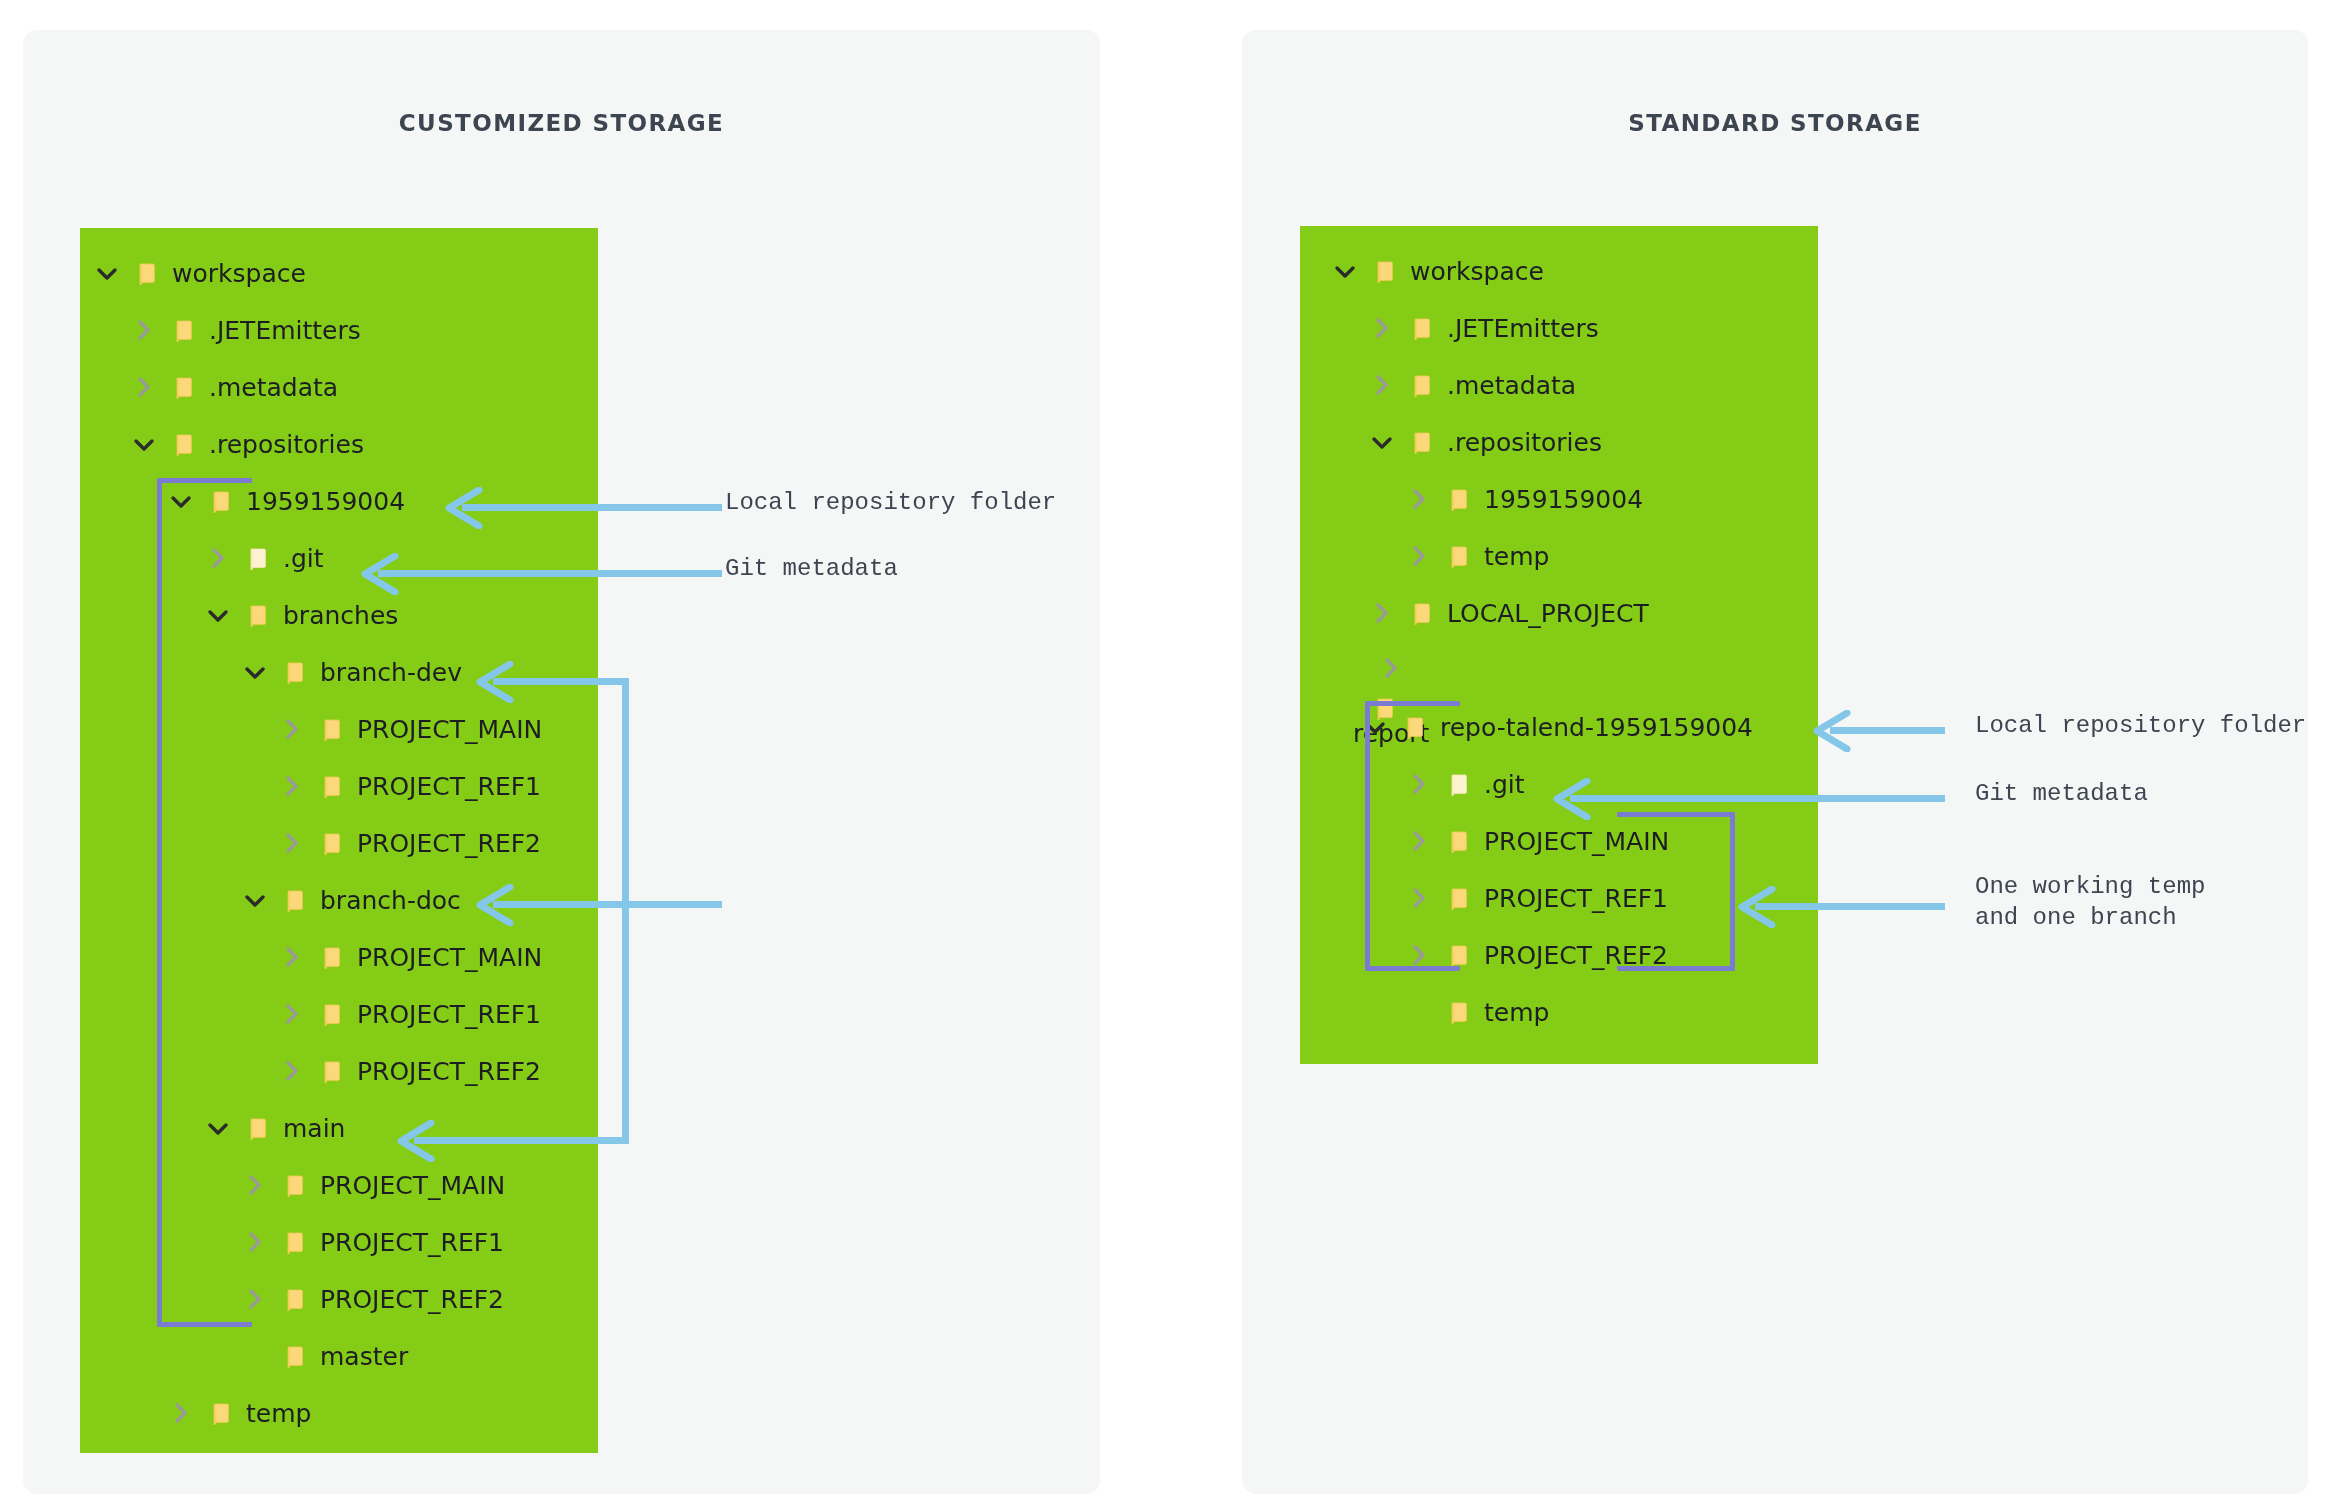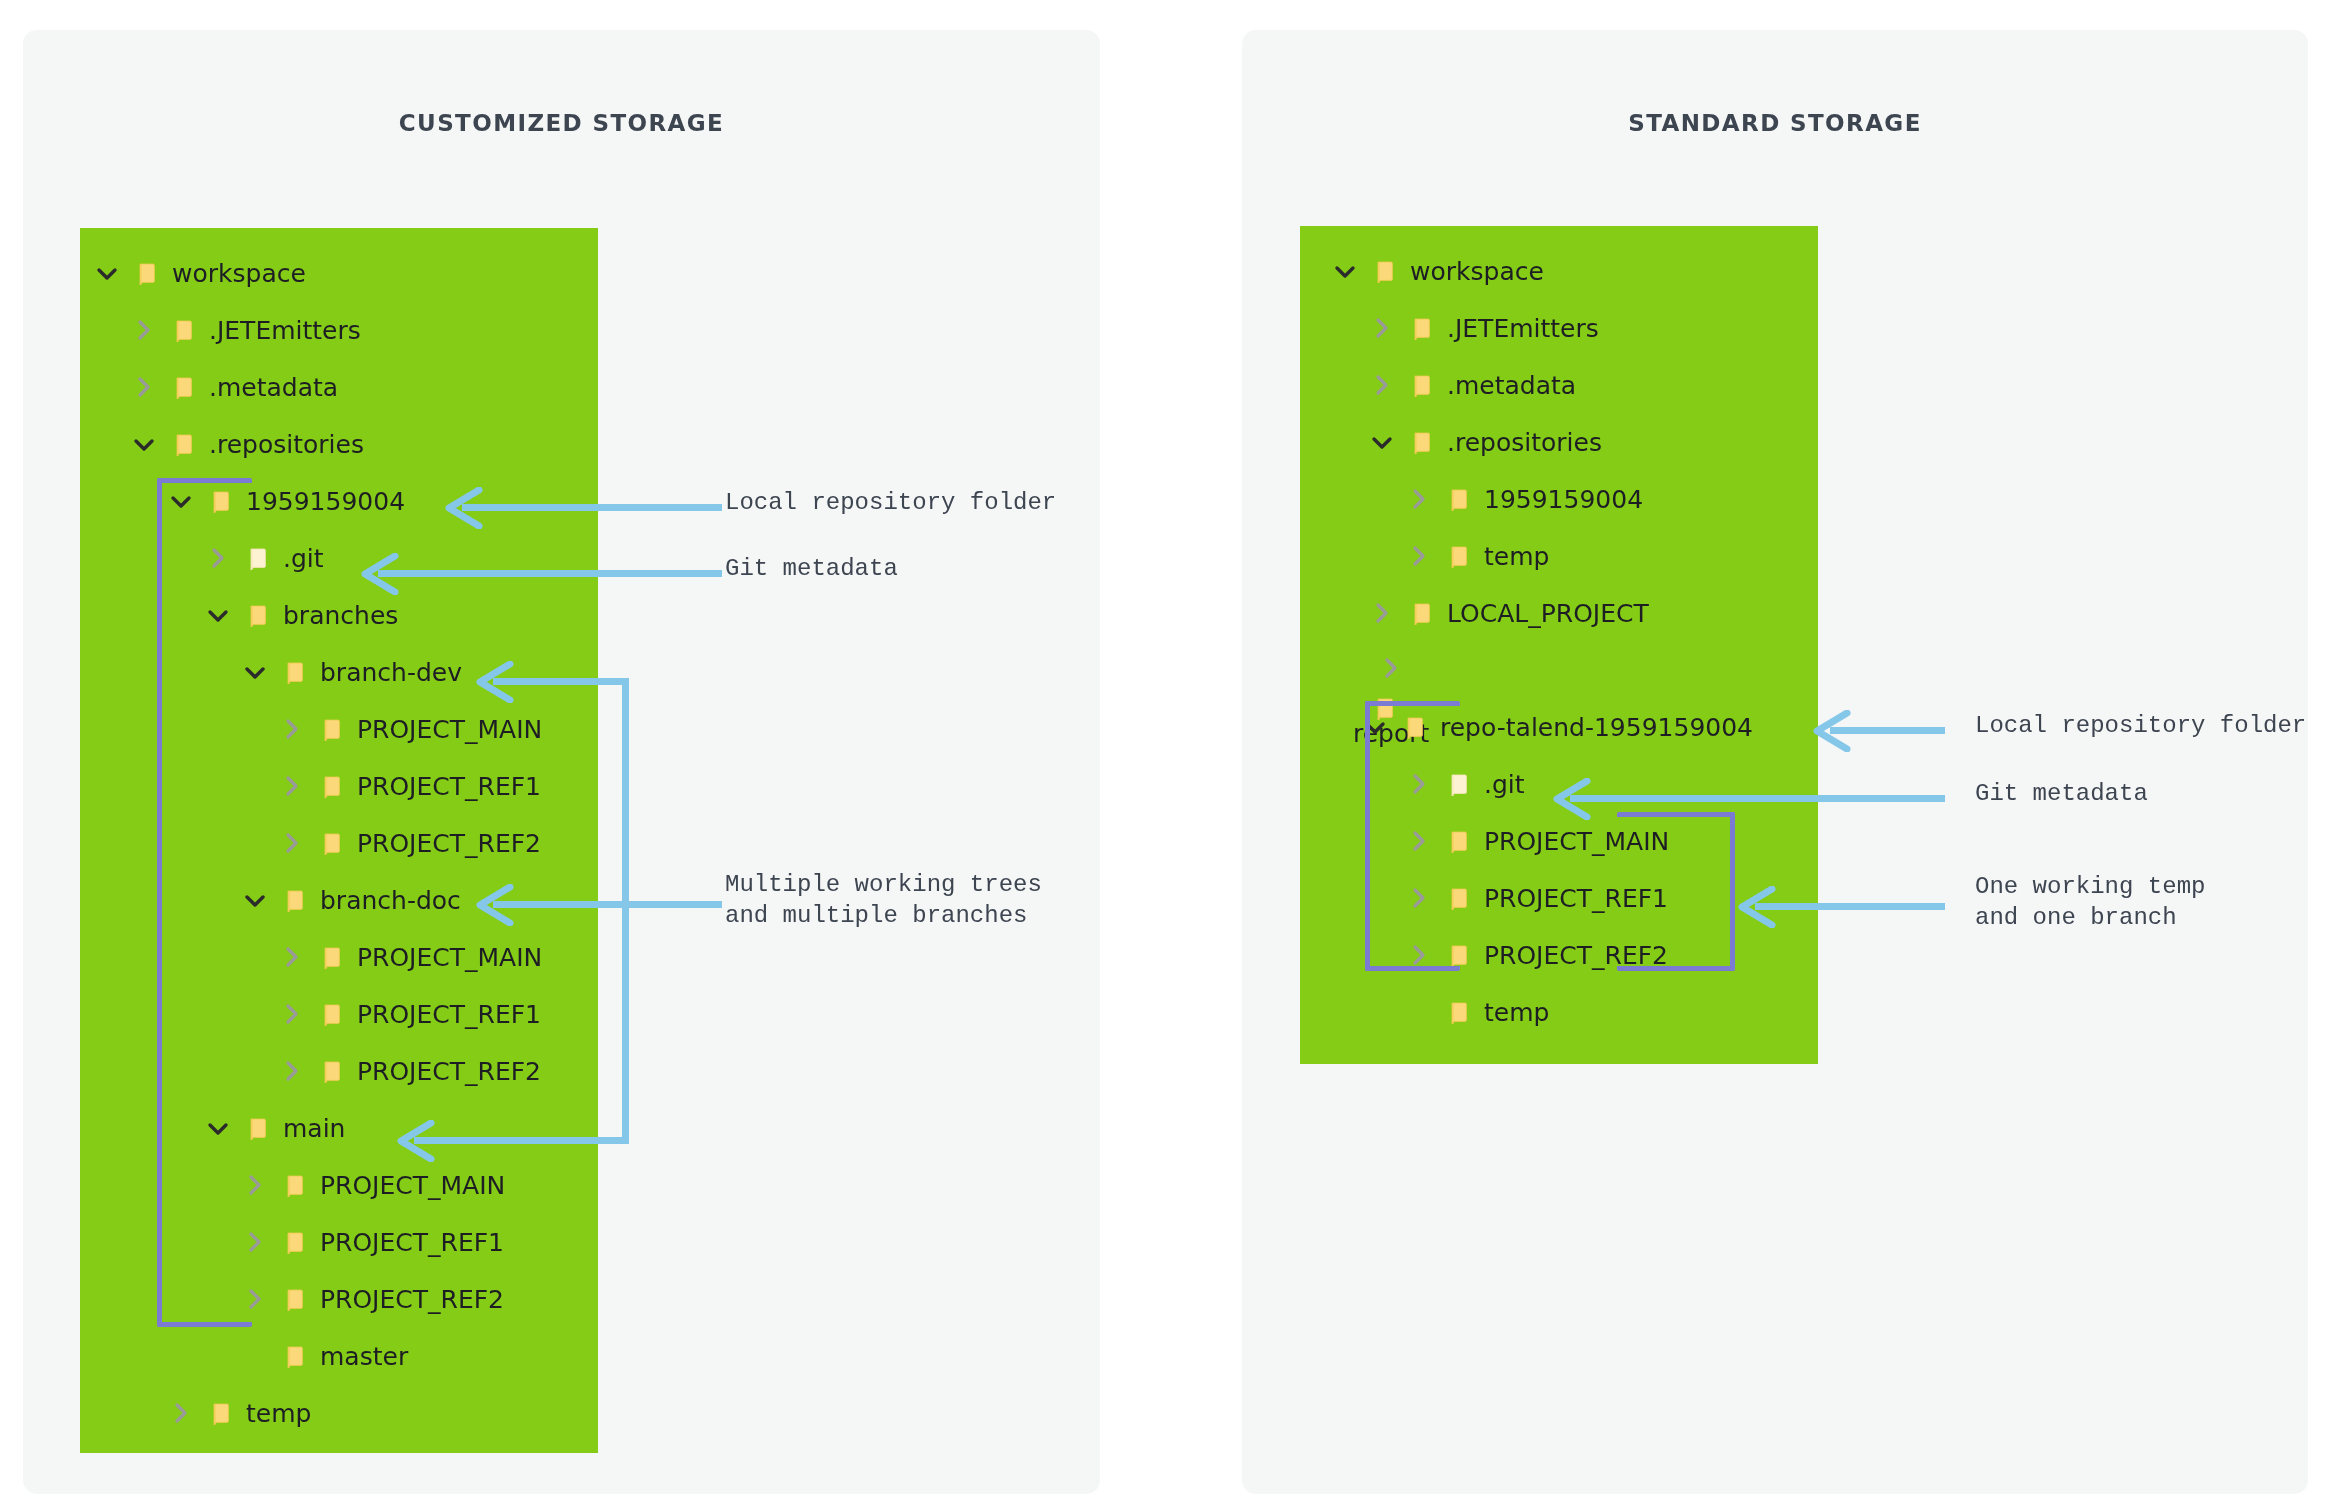--- a/index.html
+++ b/index.html
@@ -662,22 +662,20 @@
     <polyline points="36,3 6,21 36,39" fill="none" stroke="#85c7e8" stroke-width="7" stroke-linecap="round" stroke-linejoin="round"></polyline>
   </svg>
 
   <div class="blue-line" style="left:414px;top:1137px;width:215px;height:7px;"></div>
   <svg class="arrow-head" style="left:395px;top:1120px;" width="40" height="42">
     <polyline points="36,3 6,21 36,39" fill="none" stroke="#85c7e8" stroke-width="7" stroke-linecap="round" stroke-linejoin="round"></polyline>
   </svg>
 
   <div class="note" style="left:725px;top:487px;">Local repository folder</div>
   <div class="note" style="left:725px;top:553px;">Git metadata</div>
-  <div class="note" style="left:725px;top:869px;">Multiple working trees
-and multiple branches</div>
 
   <div class="blue-line" style="left:1830px;top:727px;width:115px;height:7px;"></div>
   <svg class="arrow-head" style="left:1811px;top:710px;" width="40" height="42">
     <polyline points="36,3 6,21 36,39" fill="none" stroke="#85c7e8" stroke-width="7" stroke-linecap="round" stroke-linejoin="round"></polyline>
   </svg>
 
   <div class="blue-line" style="left:1570px;top:795px;width:375px;height:7px;"></div>
   <svg class="arrow-head" style="left:1551px;top:778px;" width="40" height="42">
     <polyline points="36,3 6,21 36,39" fill="none" stroke="#85c7e8" stroke-width="7" stroke-linecap="round" stroke-linejoin="round"></polyline>
   </svg>

